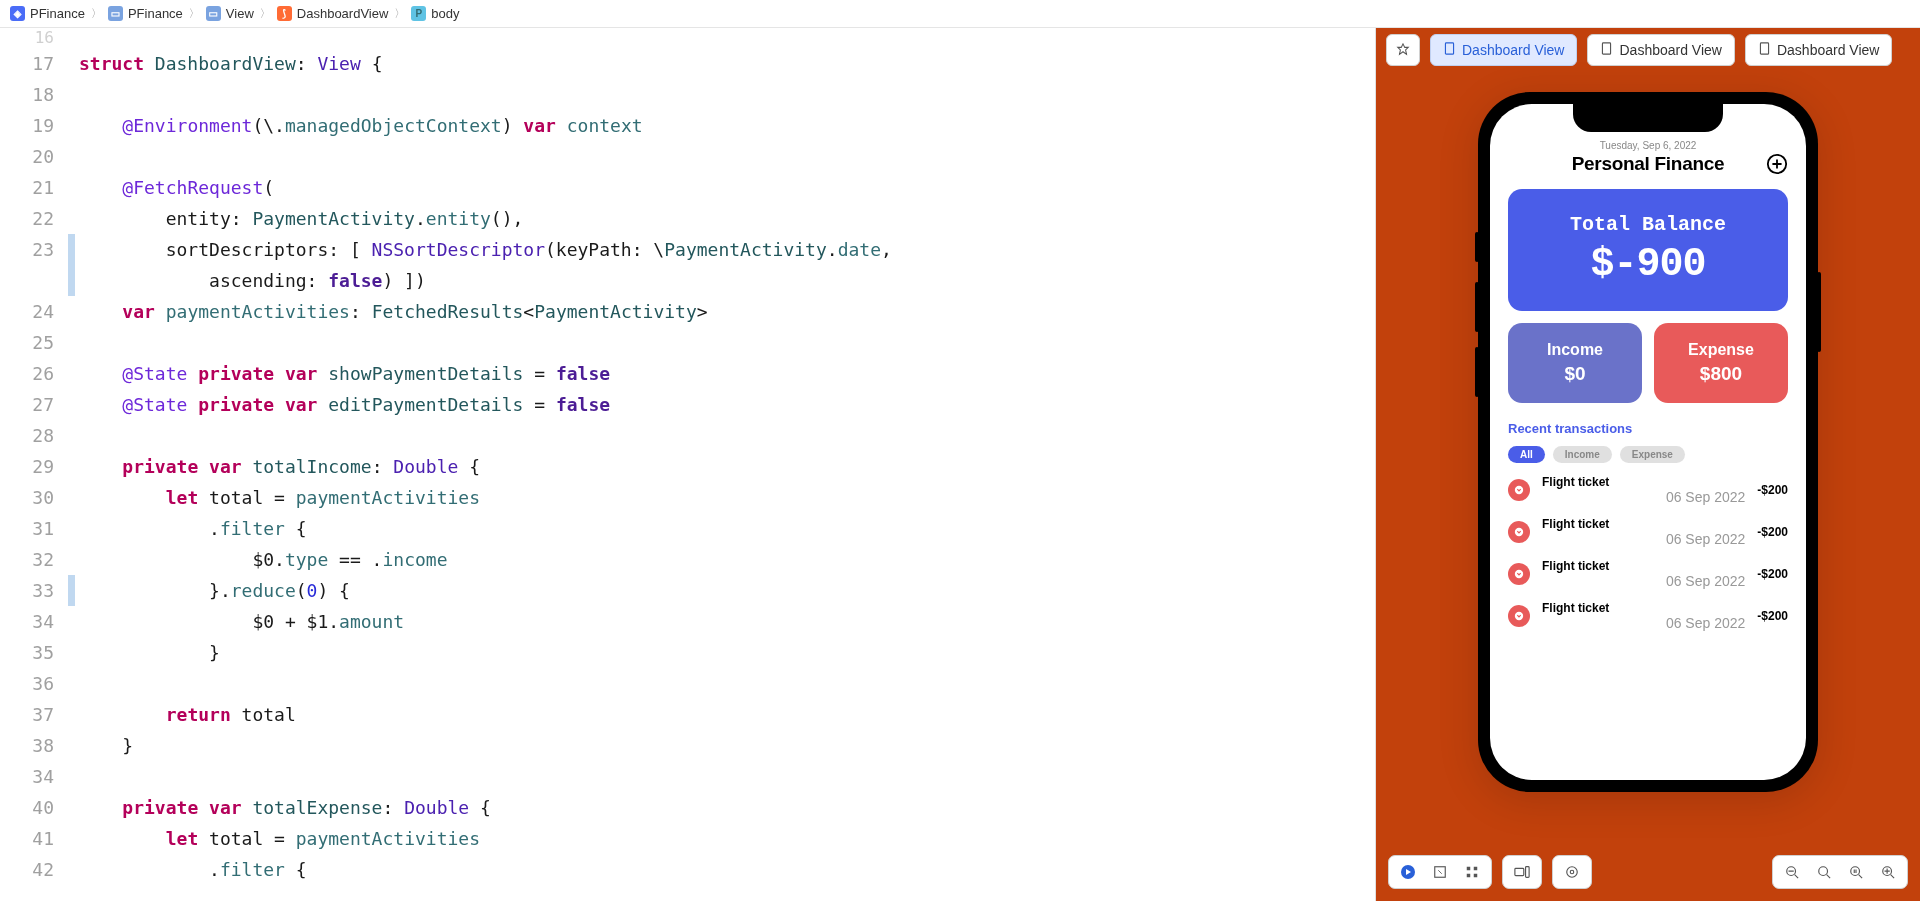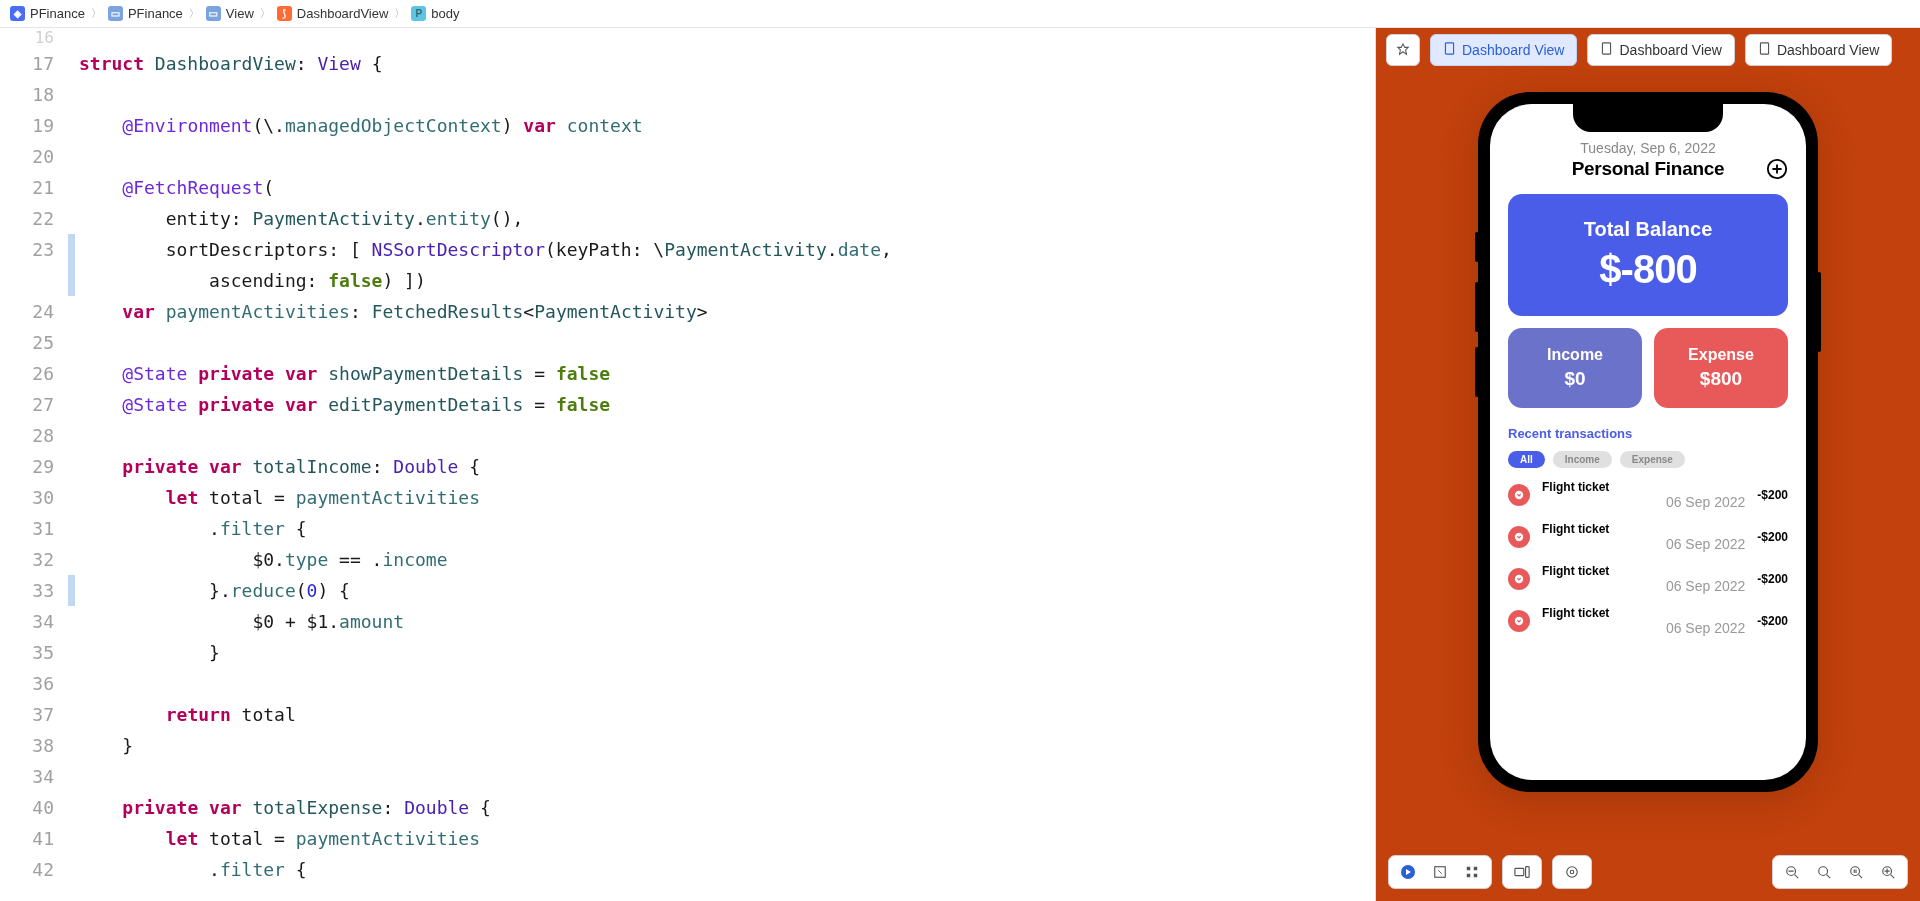--- a/index.html
+++ b/index.html
@@ -29,21 +29,21 @@
 .code .line.top { height: 20px; }
 
 
 .kw { color: #b4005a; font-weight: 600; }
 .type { color: #23575c; }
 .typeU { color: #4b21b0; }
 .func { color: #326d74; }
 .prop { color: #326d74; }
 .attr { color: #6d28d9; }
 .num { color: #272ad8; }
-.literal { color: #4d7c0f; font-weight: 600; }
+.literal { color: #4c1d95; font-weight: 600; }
 
 
 .preview-panel { width: 545px; background: #c2410c; position: relative; border-left: 1px solid #e0e0e0; display: flex; flex-direction: column; }
 .preview-tabs { height: 44px; display: flex; align-items: center; padding: 0 10px; gap: 10px; }
 .pin-btn { width: 34px; height: 32px; background: #fff; border: 1px solid #d0d0d0; border-radius: 6px; display: flex; align-items: center; justify-content: center; cursor: pointer; }
 .tab-btn { height: 32px; padding: 0 12px; border-radius: 6px; display: flex; align-items: center; gap: 6px; font-size: 14px; cursor: pointer; background: #fff; border: 1px solid #d0d0d0; color: #333; }
 .tab-btn.active { background: #e0e9ff; border-color: #c0d0f0; color: #2960d8; }
 
 .canvas-area { flex: 1; display: flex; align-items: flex-start; justify-content: center; padding-top: 20px; }
 
@@ -51,26 +51,26 @@
 .phone { width: 340px; height: 700px; background: #000; border-radius: 52px; padding: 12px; position: relative; box-shadow: 0 8px 40px rgba(0,0,0,0.15); }
 .phone-side-btn { position: absolute; background: #000; border-radius: 2px; }
 .phone-side-btn.r1 { right: -3px; top: 180px; width: 4px; height: 80px; }
 .phone-side-btn.l1 { left: -3px; top: 140px; width: 4px; height: 30px; }
 .phone-side-btn.l2 { left: -3px; top: 190px; width: 4px; height: 50px; }
 .phone-side-btn.l3 { left: -3px; top: 255px; width: 4px; height: 50px; }
 .phone-screen { width: 100%; height: 100%; background: #fff; border-radius: 42px; overflow: hidden; position: relative; }
 .notch { position: absolute; top: 0; left: 50%; transform: translateX(-50%); width: 150px; height: 28px; background: #000; border-radius: 0 0 18px 18px; z-index: 10; }
 
 .phone-content { padding: 36px 18px 10px; }
-.phone-date { text-align: center; font-size: 14px; color: #888; margin-bottom: 2px; }
+.phone-date { text-align: center; font-size: 10px; color: #888; margin-bottom: 2px; }
 .phone-title-row { position: relative; margin-bottom: 14px; }
 .phone-title { text-align: center; font-size: 19px; font-weight: 800; letter-spacing: -0.3px; }
 .phone-add { position: absolute; right: 0; top: 0; width: 22px; height: 22px; display: flex; align-items: center; justify-content: center; cursor: pointer; }
 
-.balance-card { background: #4a5de8; border-radius: 14px; padding: 24px 10px; text-align: center; color: #fff; margin-bottom: 12px; }
+.balance-card { background: #4a5de8; border-radius: 14px; padding: 24px 10px; text-align: center; color: #fff; margin-bottom: 12px; font-family: Liberation Mono, monospace; }
 .balance-label { font-size: 20px; font-weight: 700; margin-bottom: 6px; }
 .balance-amount { font-size: 40px; font-weight: 800; letter-spacing: -1px; }
 
 .two-cards { display: flex; gap: 12px; margin-bottom: 18px; }
 .mini-card { flex: 1; border-radius: 14px; padding: 18px 8px; text-align: center; color: #fff; }
 .mini-card.income { background: #6a72c9; }
 .mini-card.expense { background: #e85a5a; }
 .mini-label { font-size: 16px; font-weight: 700; margin-bottom: 4px; }
 .mini-amount { font-size: 19px; font-weight: 700; }
 
@@ -233,21 +233,21 @@
               <div class="phone-add">
                 <svg width="22" height="22" viewBox="0 0 24 24">
                     <circle cx="12" cy="12" r="10" fill="none" stroke="#000" stroke-width="2"></circle>
                     <path d="M12 7v10M7 12h10" stroke="#000" stroke-width="2"></path>
                   </svg>
               </div>
             </div>
 
             <div class="balance-card">
               <div class="balance-label">Total Balance</div>
-              <div class="balance-amount">$-800</div>
+              <div class="balance-amount">$-900</div>
             </div>
 
             <div class="two-cards">
               <div class="mini-card income">
                 <div class="mini-label">Income</div>
                 <div class="mini-amount">$0</div>
               </div>
               <div class="mini-card expense">
                 <div class="mini-label">Expense</div>
                 <div class="mini-amount">$800</div>

